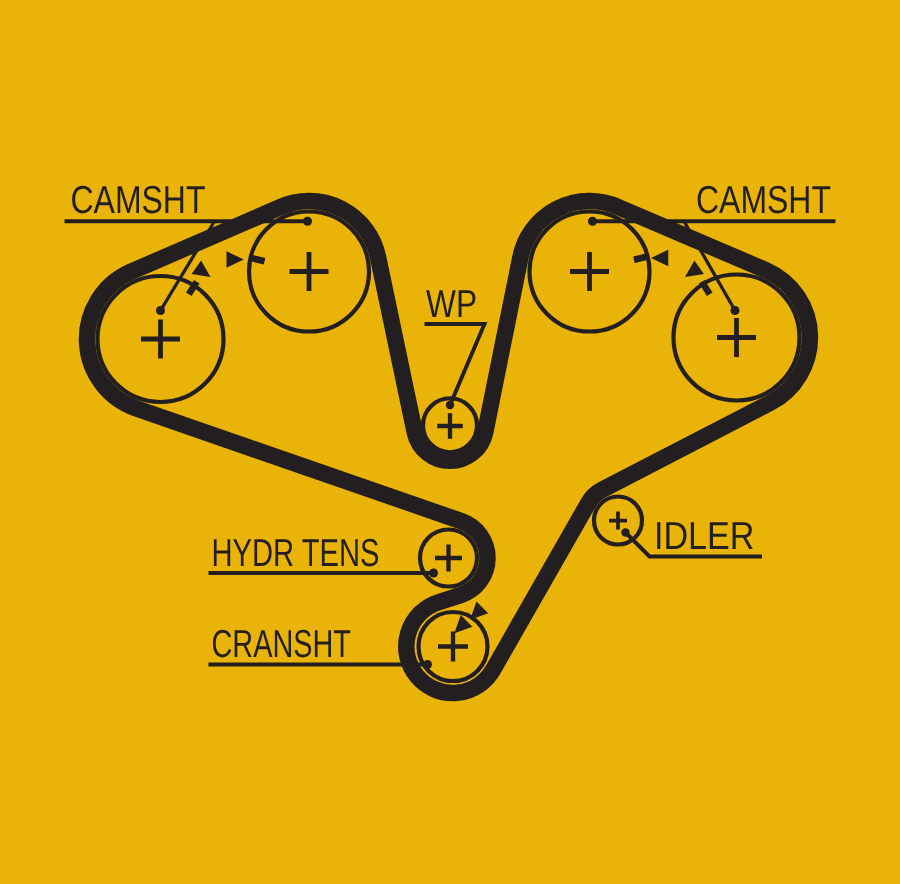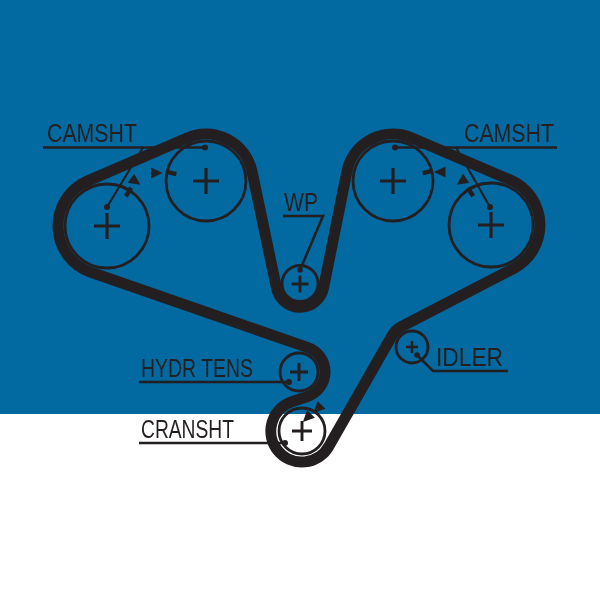--- a/index.html
+++ b/index.html
@@ -6,22 +6,22 @@
     margin: 0;
     padding: 0;
     background: #ffffff;
     width: 600px;
     height: 589px;
     overflow: hidden;
   }
   .stage {
     position: relative;
     width: 600px;
-    height: 414px;
-    background: #0369a1;
+    height: 589px;
+    background: #eab308;
   }
   svg { display: block; }
   .lbl {
     font-family: "Liberation Sans", sans-serif;
     font-size: 26px;
     fill: #231f20;
     letter-spacing: 0px;
   }
   .belt {
     fill: none;

